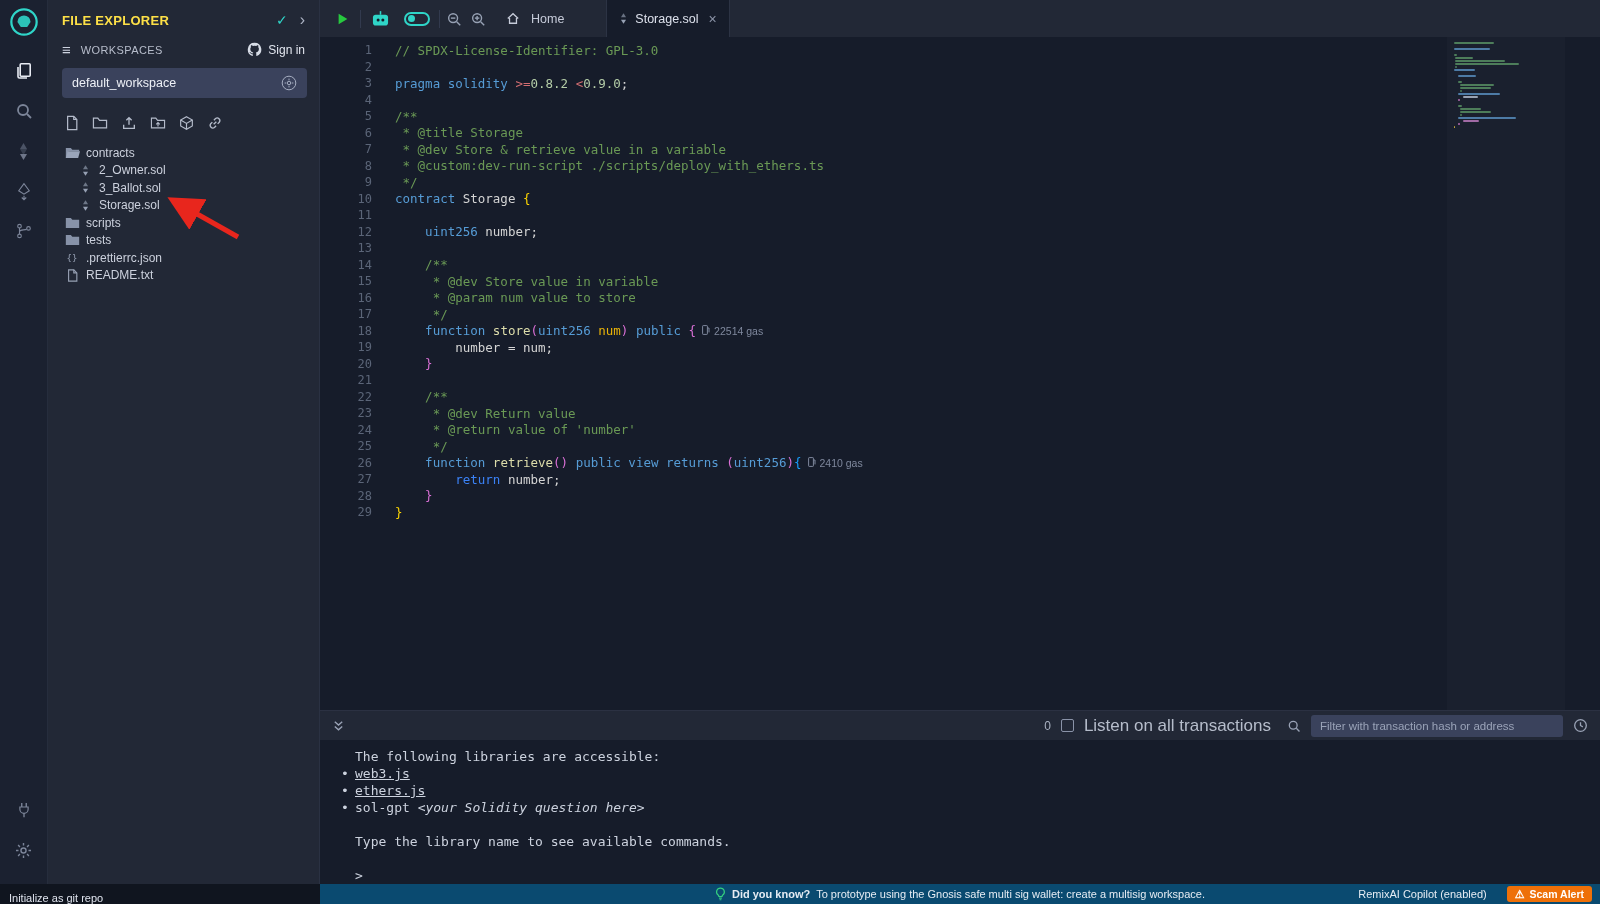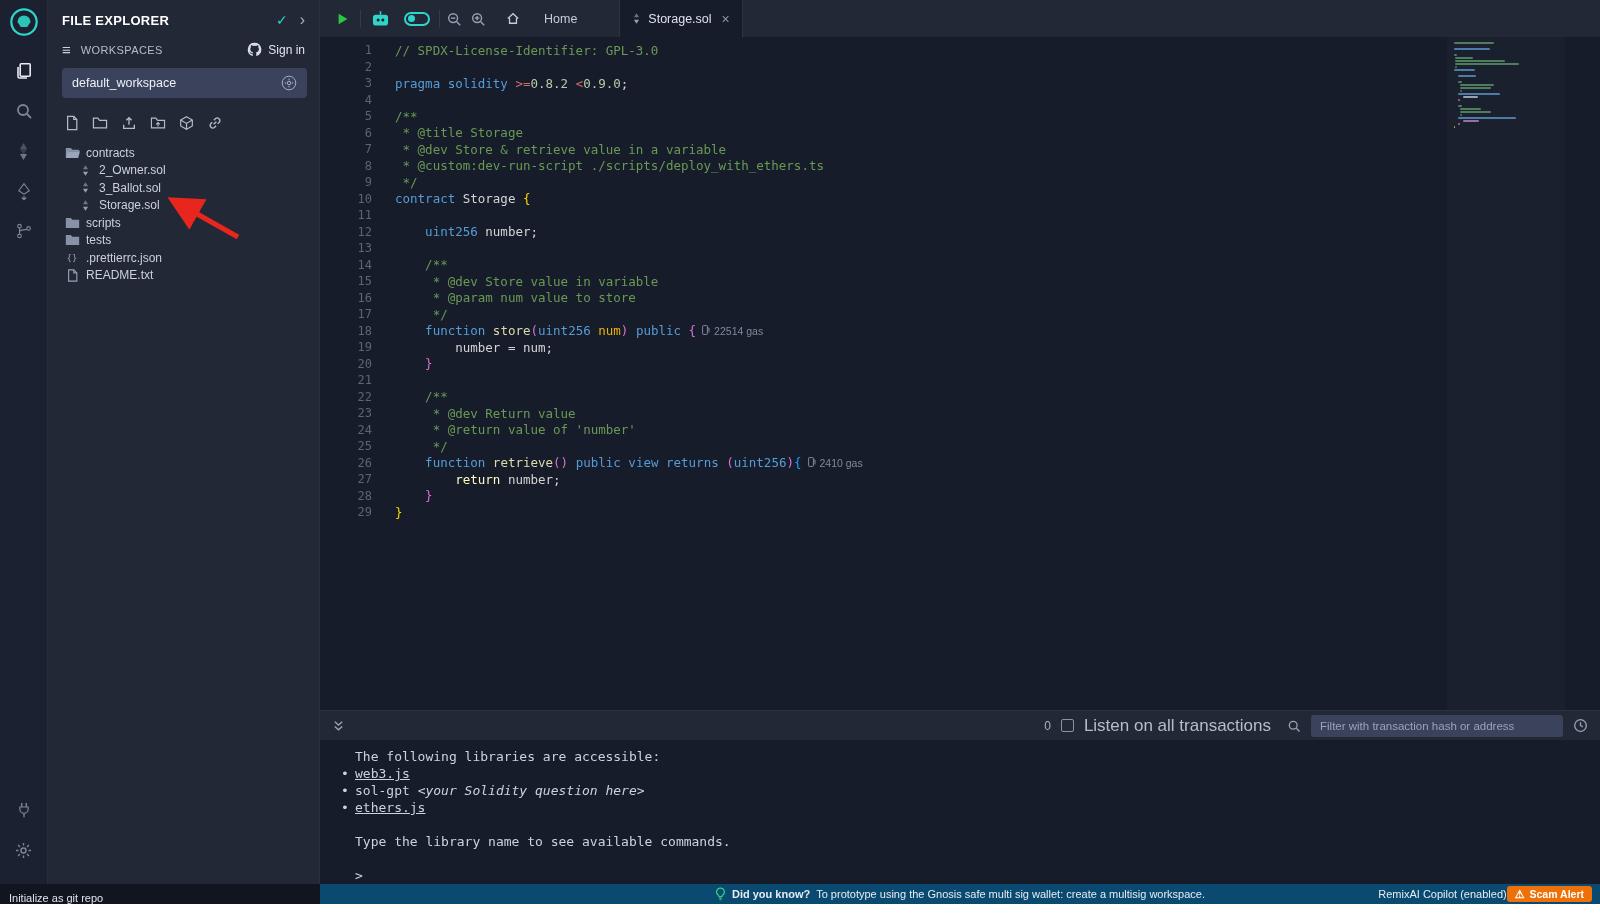--- a/index.html
+++ b/index.html
@@ -10,21 +10,21 @@
   
   .iconbar{width:48px;background:#1b2130;display:flex;flex-direction:column;align-items:center;padding-top:7px;flex-shrink:0;border-right:1px solid #262d3d}
   .logo{margin-bottom:14px;cursor:pointer;display:flex}
   .ib-icon{width:48px;height:40px;display:flex;align-items:center;justify-content:center;color:#7c8599;cursor:pointer}
   .ib-icon.active{color:#e8ebf3}
   .ib-spacer{flex:1}
 
   
   .sidepanel{width:272px;background:#222836;flex-shrink:0;position:relative;border-right:1px solid #2a3142}
   .panel-header{display:flex;align-items:center;padding:12px 14px 8px 14px}
-  .panel-title{font-size:13px;font-weight:700;color:#ffffff;letter-spacing:.3px;flex:1}
+  .panel-title{font-size:13px;font-weight:700;color:#fde047;letter-spacing:.3px;flex:1}
   .ph-check{color:#2fd5c8;font-size:14px;margin-right:12px;cursor:pointer}
   .ph-chevron{color:#aab1c2;font-size:16px;cursor:pointer;line-height:1}
   .ws-row{display:flex;align-items:center;padding:5px 14px 8px 14px}
   .ws-burger{font-size:15px;margin-right:10px;color:#cdd3df;cursor:pointer}
   .ws-label{font-size:11px;letter-spacing:.4px;color:#b7bdcb;flex:1}
   .signin{display:flex;align-items:center;gap:6px;color:#e2e6ef;font-size:12px;cursor:pointer}
   .ws-select{margin:2px 12px 0 14px;height:30px;background:#3a425c;border-radius:4px;display:flex;align-items:center;padding:0 10px;color:#eef1f7;font-size:12.5px;cursor:pointer}
   .ws-select .ws-name{flex:1}
   .ws-gear{color:#aab3c5;display:flex}
   .ops-row{display:flex;align-items:center;gap:13px;padding:17px 0 0 17px;color:#b4bbca}
@@ -40,32 +40,32 @@
   .main{flex:1;display:flex;flex-direction:column;min-width:0}
   .toolbar{height:37px;background:#222836;display:flex;align-items:center;flex-shrink:0;padding-left:8px}
   .tb-item{display:flex;align-items:center;justify-content:center;height:100%;cursor:pointer}
   .tb-play{width:30px;color:#27c93f}
   .tb-sep{width:1px;height:18px;background:#323a4e;margin:0 2px}
   .tb-robot{width:34px}
   .tb-toggle{width:40px}
   .toggle{width:26px;height:14px;border:2px solid #2fd5c8;border-radius:8px;display:inline-flex;align-items:center;padding:0 2px}
   .knob{width:7px;height:7px;border-radius:50%;background:#2fd5c8}
   .tb-zoom{width:24px;color:#97a1b4}
-  .home-wrap{display:flex;align-items:center;gap:24px;padding:0 16px;height:100%;color:#c6cbd9;font-size:12.5px;cursor:pointer}
+  .home-wrap{display:flex;align-items:center;gap:11px;padding:0 16px;height:100%;color:#c6cbd9;font-size:12.5px;cursor:pointer}
   .tab-gap{width:26px;height:100%}
   .tab{display:flex;align-items:center;gap:7px;background:#161c2a;height:100%;padding:0 12px;border-left:1px solid #2c3344;border-right:1px solid #2c3344;color:#dde1ec;font-size:12.5px;cursor:pointer}
   .tab-close{color:#8b93a7;font-size:14px;margin-left:3px;cursor:pointer;line-height:1}
 
   
   .editor{height:673px;background:#161c2a;position:relative;padding-top:5px;overflow:hidden;cursor:text}
   .code-row{display:flex;align-items:center;height:16.5px;font-family:"DejaVu Sans Mono",monospace;font-size:12.5px}
   .gutter{width:52px;text-align:right;color:#5b6578;flex-shrink:0;font-size:12px}
   .code-text{padding-left:23px;white-space:pre;color:#d4d4d4}
   .tk-cm{color:#6a9955}.tk-kw{color:#569cd6}.tk-pl{color:#d4d4d4}.tk-fn{color:#dcdcaa}
-  .tk-num{color:#b5cea8}.tk-op{color:#d16d71}.tk-ctrl{color:#fef9c3}.tk-param{color:#eab308}
+  .tk-num{color:#b5cea8}.tk-op{color:#d16d71}.tk-ctrl{color:#3b82f6}.tk-param{color:#eab308}
   .tk-b1{color:#ffd700}.tk-b2{color:#da70d6}.tk-b3{color:#179fff}
   .gas-badge{margin-left:6px;color:#7f889d;font-size:10.5px;font-family:Liberation Sans, sans-serif;display:flex;gap:4px;white-space:nowrap}
   .minimap{position:absolute;top:0;bottom:0;right:35px;width:118px;background:rgba(255,255,255,.018);padding:5px 4px 0 7px}
   .mm-bar{height:2px;margin-bottom:1px;border-radius:1px}
 
   
   .term-bar{height:30px;background:#222836;border-top:1px solid #2b3142;display:flex;align-items:center;padding:0 12px;flex-shrink:0;gap:10px}
   .tb-chevrons{color:#9aa3b6;cursor:pointer;display:flex}
   .term-spacer{flex:1}
   .listen-count{color:#aab2c2;font-size:12px}
@@ -80,21 +80,21 @@
   .t-bullet{display:inline-block;width:14px;margin-left:-14px}
   .t-link{text-decoration:underline;cursor:pointer}
   .t-italic{font-style:italic}
 
   
   .statusbar{height:20px;display:flex;align-items:stretch;font-size:11px}
   .sb-left{width:320px;background:#10151f;color:#dfe3ed;display:flex;align-items:flex-end;padding-left:9px;flex-shrink:0}
   .sb-main{flex:1;background:#0a4a70;display:flex;align-items:center;color:#e6ecf3;position:relative}
   .sb-tip{position:absolute;left:50%;transform:translateX(-50%);display:flex;align-items:center;gap:6px;white-space:nowrap}
   .sb-tip b{font-weight:700}
-  .sb-right{margin-left:auto;display:flex;align-items:center;gap:0;padding-right:8px}
+  .sb-right{margin-left:auto;display:flex;align-items:center;gap:20px;padding-right:8px}
   .scam{background:#ee7008;color:#fff;font-weight:700;border-radius:3px;height:16px;display:flex;align-items:center;gap:5px;padding:0 8px;cursor:pointer;font-size:10.5px}
   .warn-ic{font-size:11px;line-height:1}
   .bottom-strip{height:15px;background:#ffffff}
 
   .annotation-arrow{position:absolute;left:150px;top:185px;z-index:50;pointer-events:none}
 </style>
 </head>
 <body>
 
 <div class="app">
@@ -530,22 +530,22 @@
         <svg width="15" height="15" viewBox="0 0 16 16">
             <circle cx="8" cy="8" r="6.2" fill="none" stroke="currentColor" stroke-width="1.4"></circle>
             <path d="M8 4.5V8l2.5 1.5" stroke="currentColor" fill="none" stroke-width="1.4"></path>
           </svg>
       </span>
     </div>
 
     <div class="terminal">
         <div class="term-line">The following libraries are accessible:</div>
         <div class="term-line"><span class="t-bullet">•</span><span class="t-link">web3.js</span></div>
+        <div class="term-line"><span class="t-bullet">•</span><span class="t-link">ethers.js</span></div>
         <div class="term-line"><span class="t-bullet">•</span>sol-gpt <span class="t-italic">&lt;your Solidity question here&gt;</span></div>
-        <div class="term-line"><span class="t-bullet">•</span><span class="t-link">ethers.js</span></div>
         <div class="term-line">&nbsp;</div>
         <div class="term-line">Type the library name to see available commands.</div>
         <div class="term-line">&nbsp;</div>
         <div class="term-line">&gt;</div>
       </div>
   </div>
 </div>
 
 <div class="statusbar">
   <div class="sb-left">

